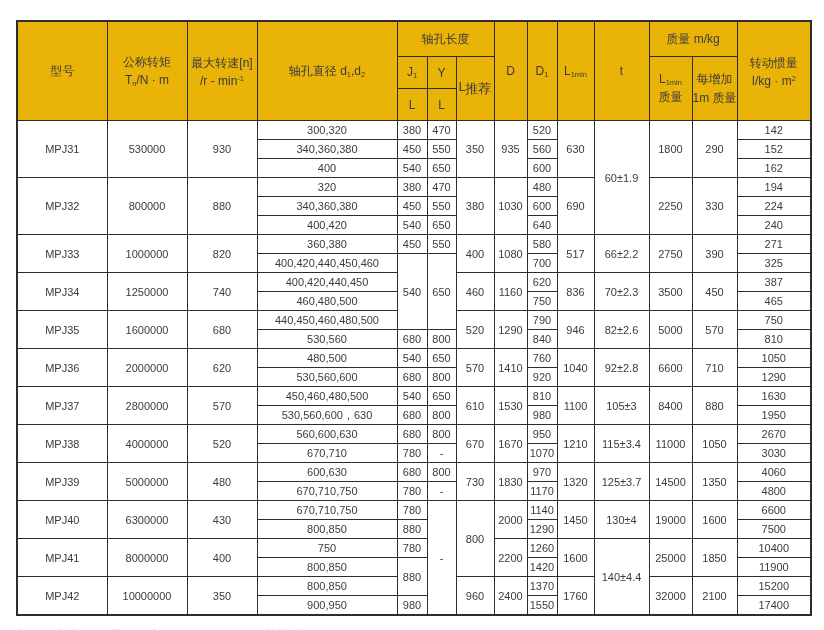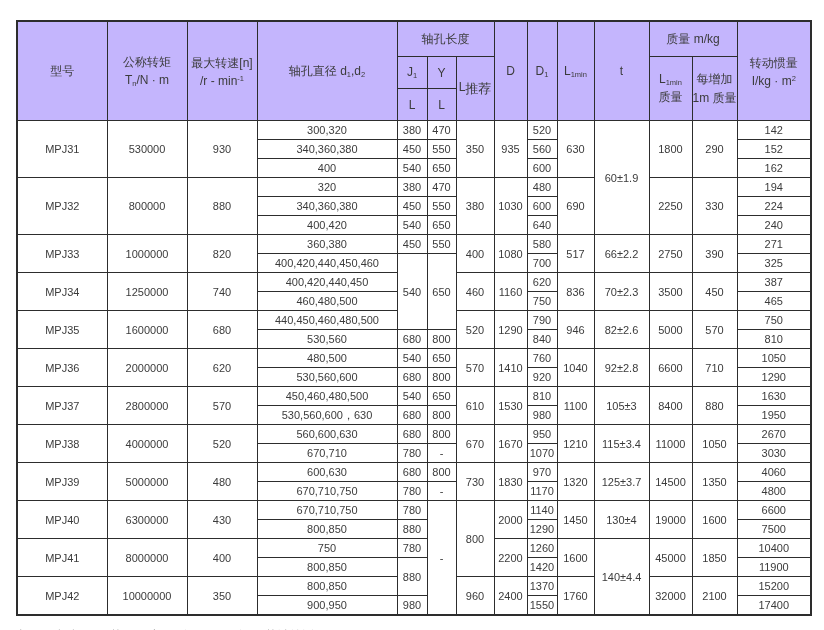--- a/index.html
+++ b/index.html
@@ -24,21 +24,21 @@
     text-align: center;
     vertical-align: middle;
     padding: 0;
     overflow: hidden;
     white-space: nowrap;
   }
   table { border: 2px solid #2d2d2d; }
   th {
     font-weight: normal;
     font-size: 12px;
-    background: #c4b5fd;
+    background: #eab308;
   }
   thead tr.h-row1 th { height: 34px; }
   thead tr.h-row2 th { height: 31px; text-align: center; }
   thead tr.h-row3 th { height: 31px; }
   td {
     font-size: 11px;
     height: 18px;
     line-height: 18px;
   }
   .h2line { margin-top: 2px; }
@@ -365,21 +365,21 @@
         <tr>
           <td rowspan="2">MPJ41</td>
           <td rowspan="2">8000000</td>
           <td rowspan="2">400</td>
           <td>750</td>
           <td>780</td>
           <td rowspan="2">2200</td>
           <td>1260</td>
           <td rowspan="2">1600</td>
           <td rowspan="4">140±4.4</td>
-          <td rowspan="2">45000</td>
+          <td rowspan="2">25000</td>
           <td rowspan="2">1850</td>
           <td>10400</td>
         </tr>
         <tr>
           <td>800,850</td>
           <td rowspan="2">880</td>
           <td>1420</td>
           <td>11900</td>
         </tr>
         <tr>

